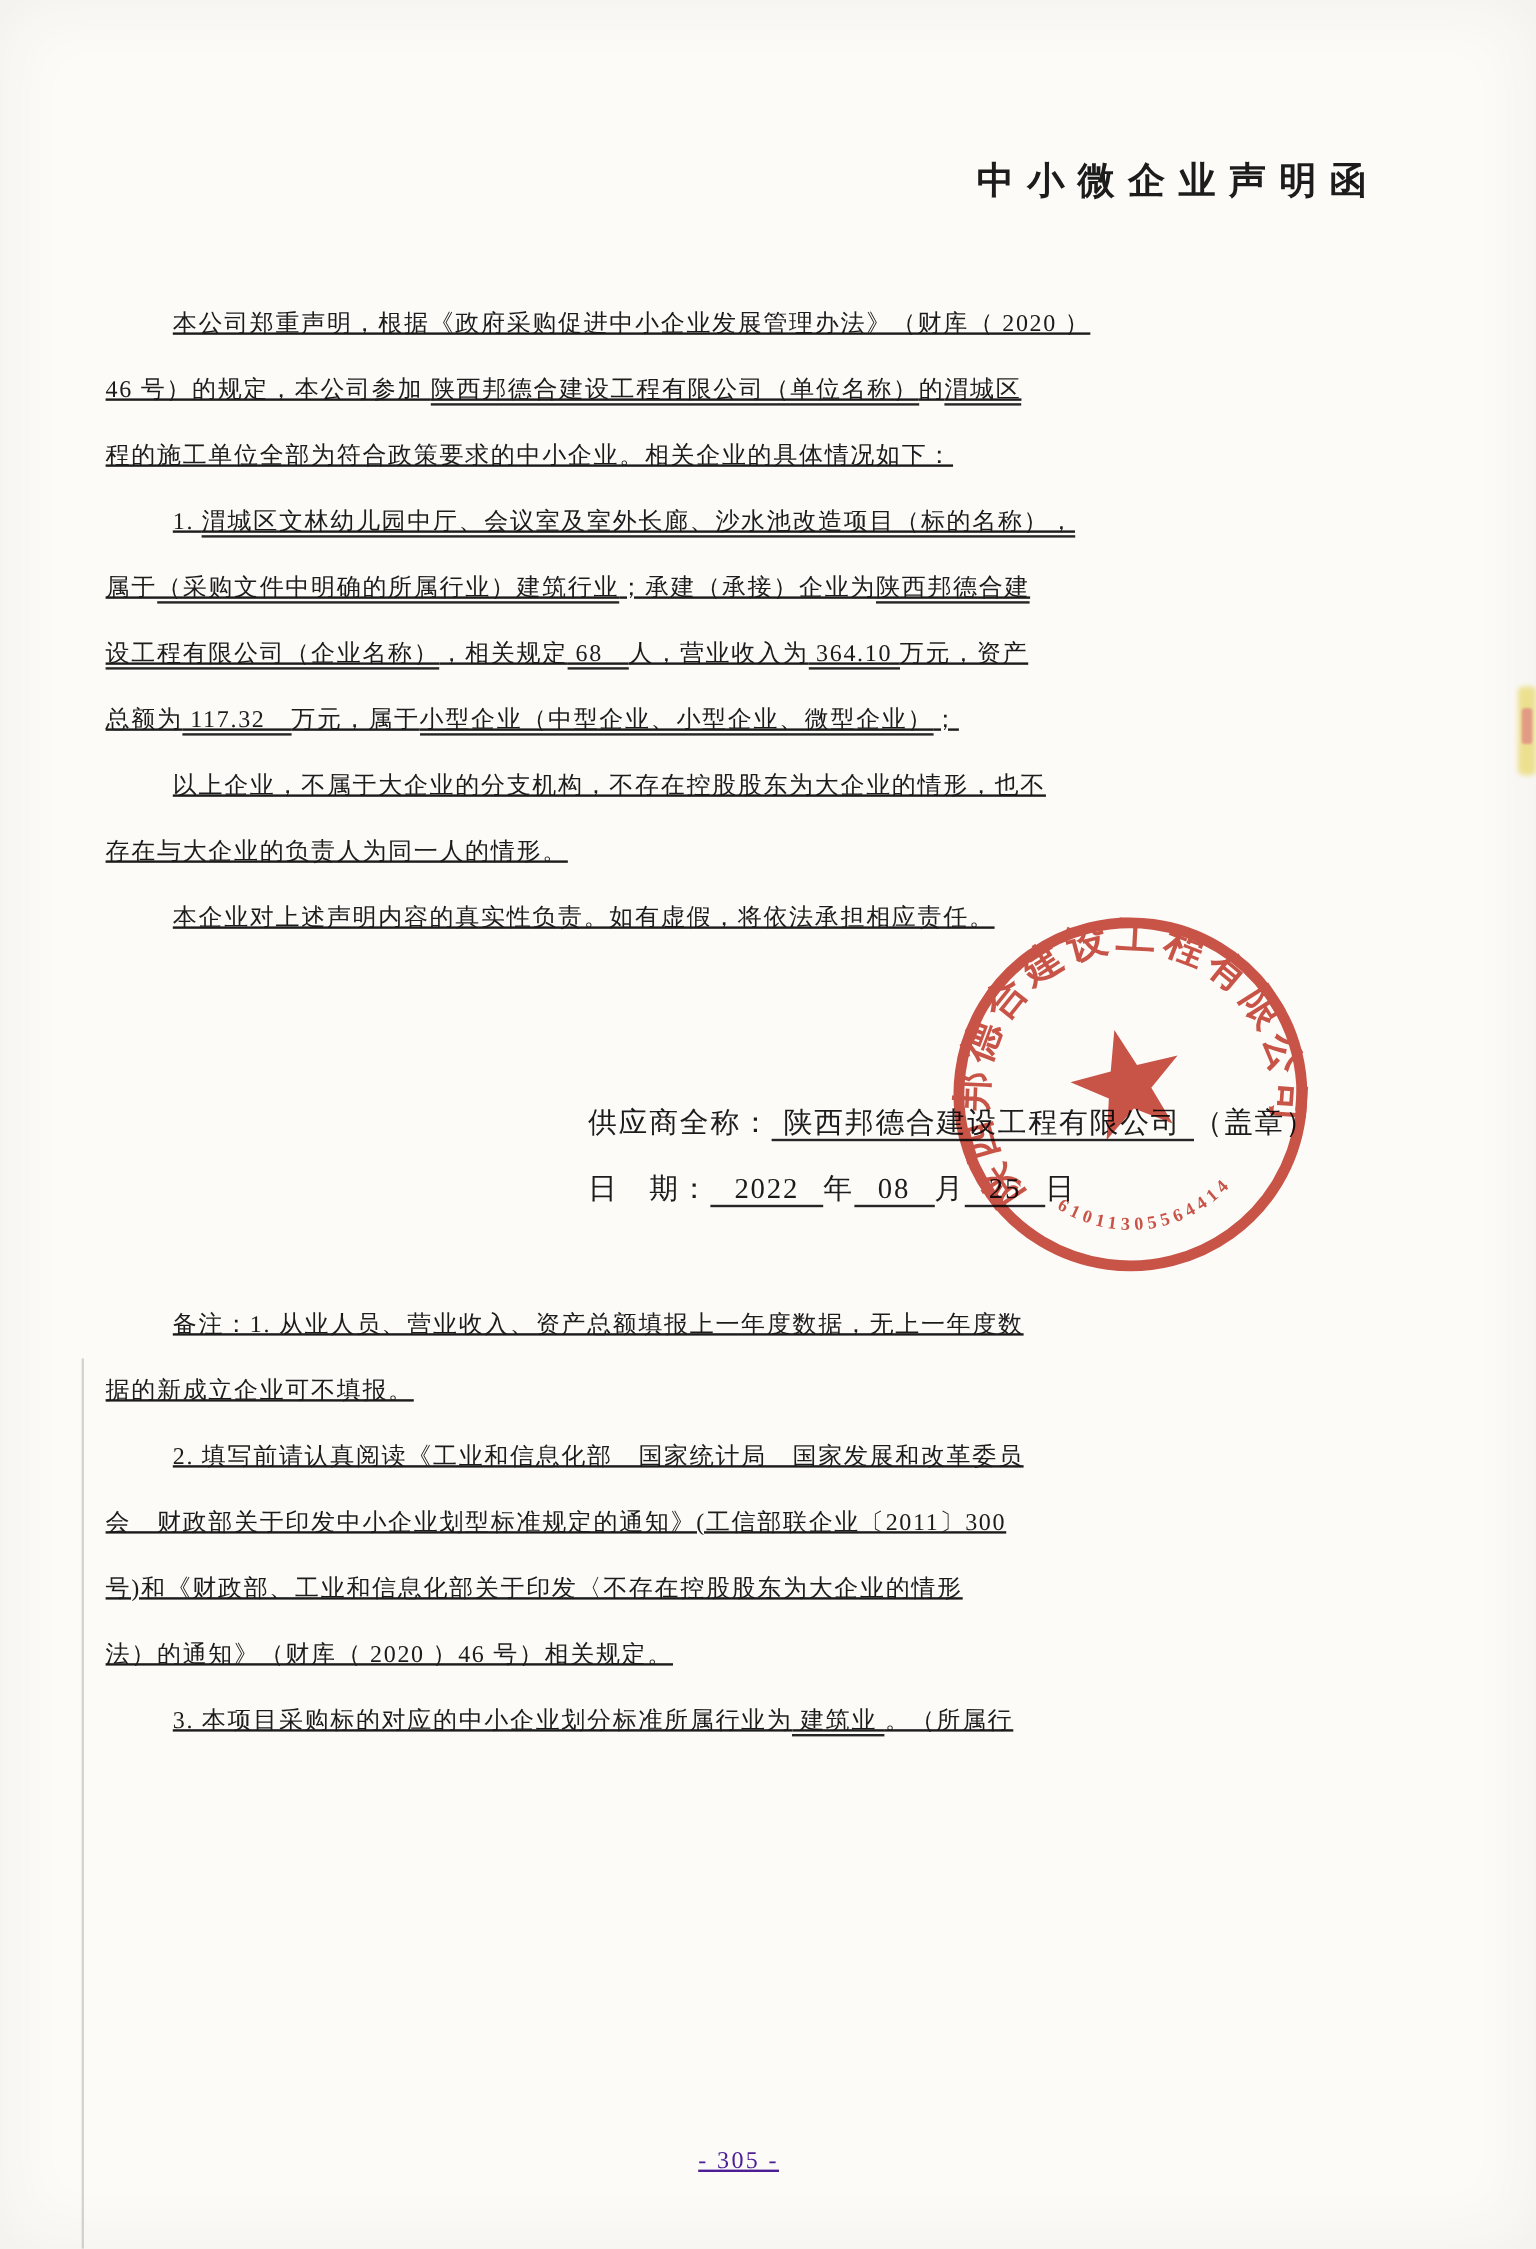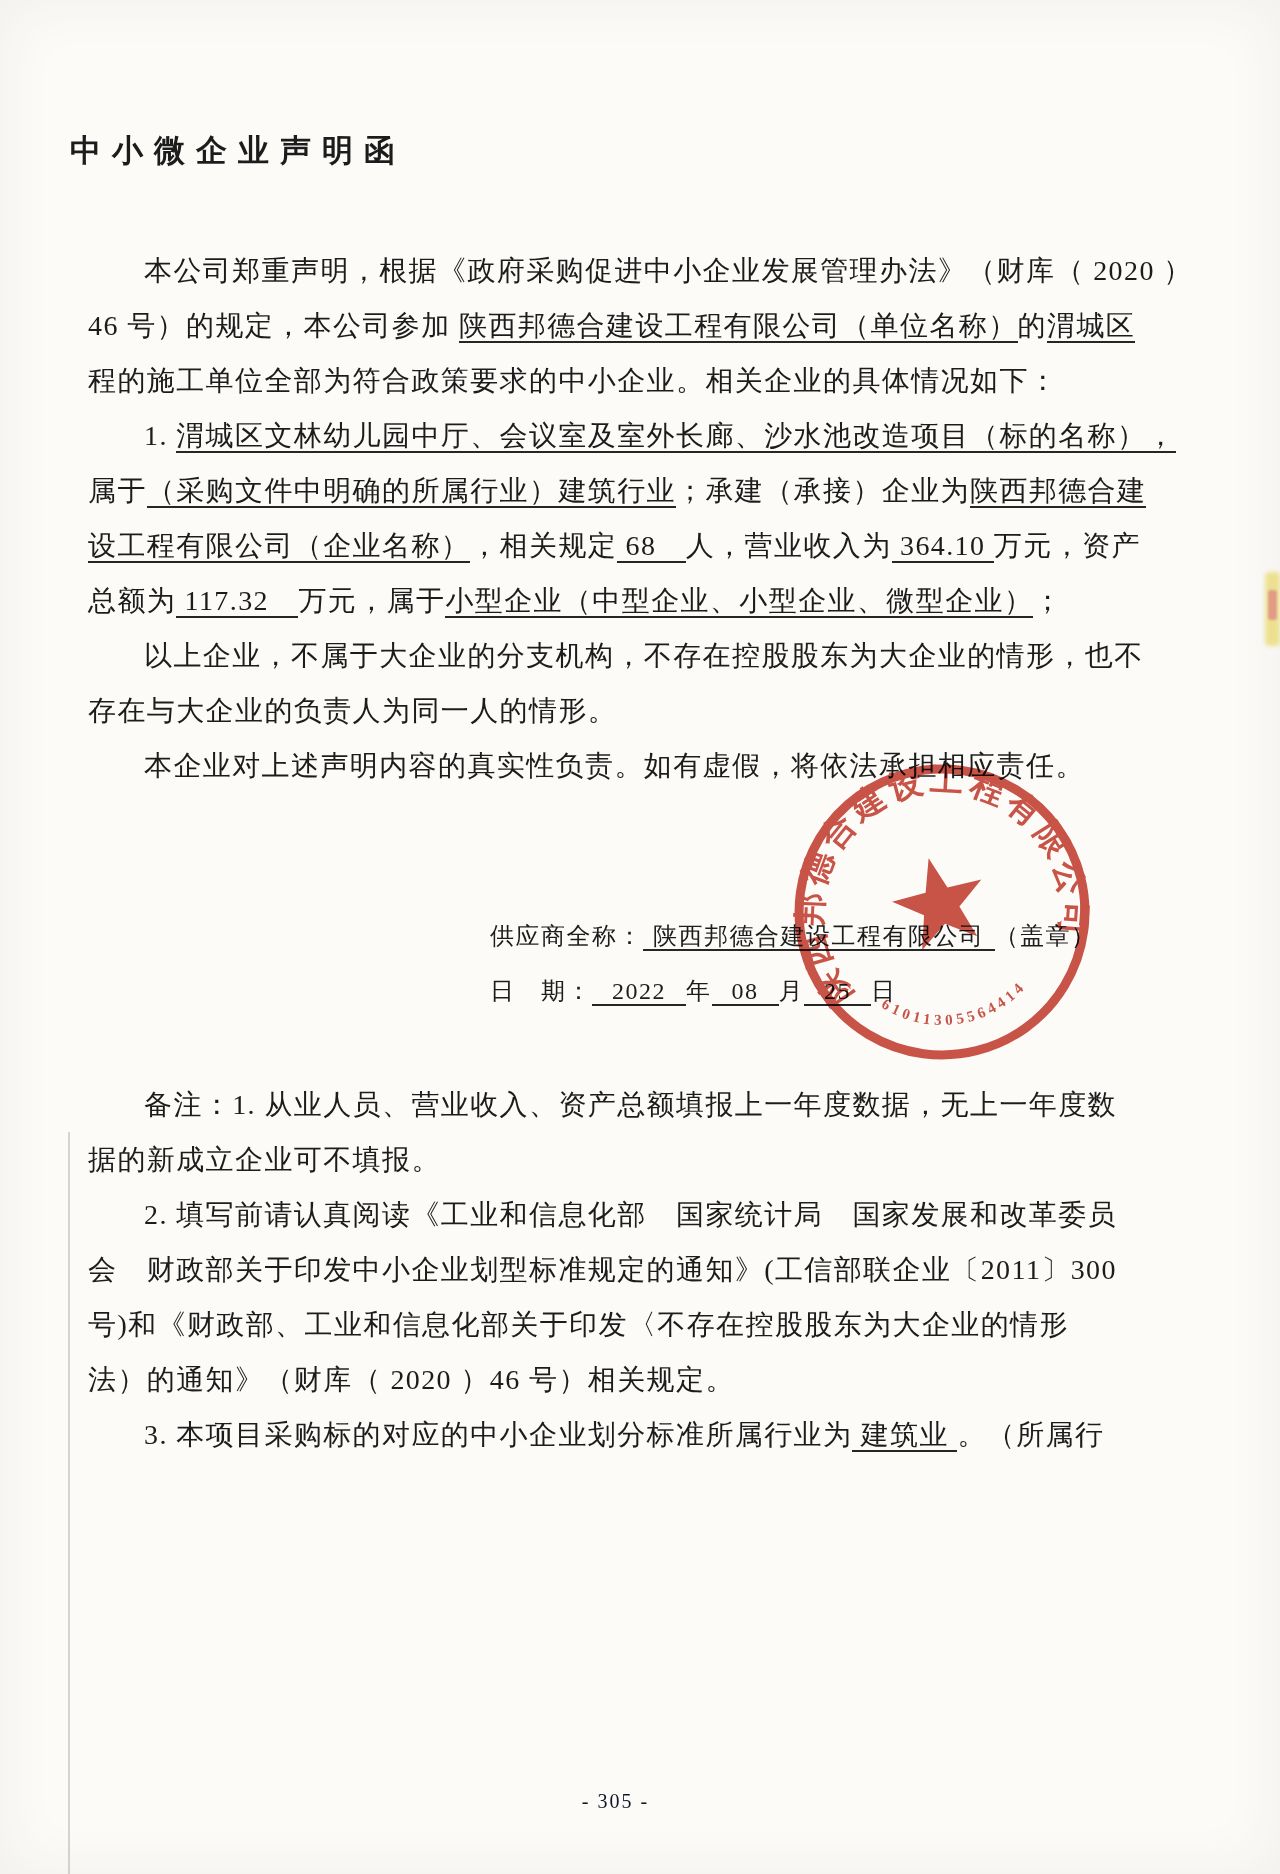--- a/index.html
+++ b/index.html
@@ -8,34 +8,34 @@
     background:#f5f4f1;
     font-family:"Liberation Serif","DejaVu Serif",serif;
     color:#1c1c1c;overflow:hidden;
   }
   .page{
     position:absolute;inset:0;background:#fcfbf8;
     box-shadow:inset 0 0 60px rgba(60,55,45,.06);
   }
   .title{
     position:absolute;top:130px;left:70px;width:1080px;
-    text-align:left;font-size:31px;font-weight:700;letter-spacing:11px;
+    text-align:right;font-size:31px;font-weight:700;letter-spacing:11px;
   }
   .bodylines{position:absolute;left:88px;top:243px;width:1100px;}
   .noteslines{position:absolute;left:88px;top:1077px;width:1100px;}
-  .tline{height:55px;line-height:55px;font-size:28px;letter-spacing:1.4px;white-space:nowrap;font-weight:500;}
+  .tline{height:55px;line-height:55px;font-size:20px;letter-spacing:1.4px;white-space:nowrap;font-weight:500;text-decoration:underline;}
   .ind{text-indent:56px;}
   .u{border-bottom:2px solid #262626;}
   .sig{position:absolute;left:490px;top:909px;}
   .sigrow{height:55px;line-height:55px;font-size:24px;letter-spacing:1.5px;white-space:nowrap;font-weight:400;}
   .sigu{border-bottom:2px solid #262626;padding:0 10px;}
   .sigu.num{padding:0 20px;margin-top:48px;}
   .footer{
     position:absolute;left:88px;top:1790px;width:1055px;text-align:center;
-    font-size:20px;letter-spacing:2px;color:#0f172a;
+    font-size:20px;letter-spacing:2px;color:#4c1d95;text-decoration:underline;
   }
   .seal{
     position:absolute;left:786px;top:756px;width:312px;height:312px;
     transform:rotate(-14deg);opacity:.87;mix-blend-mode:multiply;
   }
   .seal svg text{font-family:"Liberation Serif","DejaVu Serif",serif;font-weight:700;}
   .art-yellow{
     position:absolute;right:0;top:572px;width:15px;height:74px;
     background:#e3cf3f;opacity:.55;filter:blur(2px);border-radius:4px;
   }

